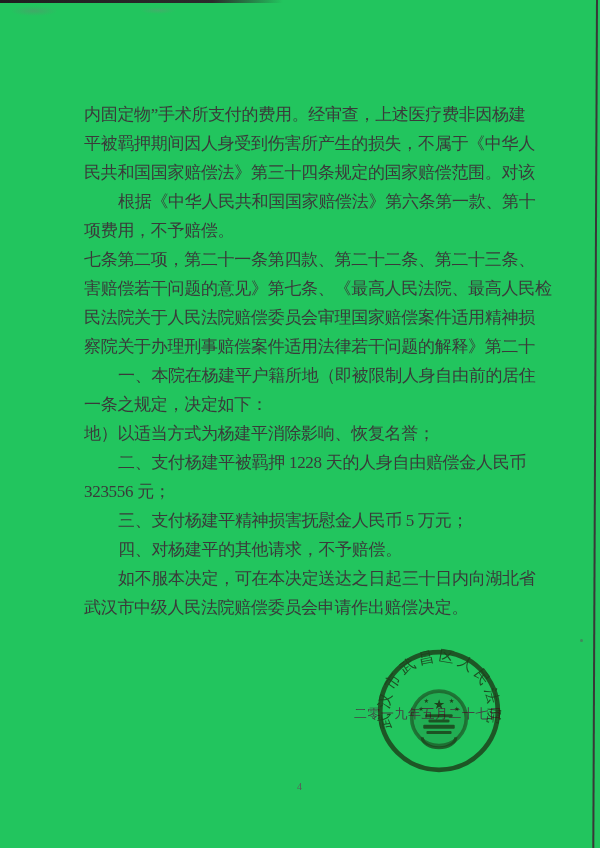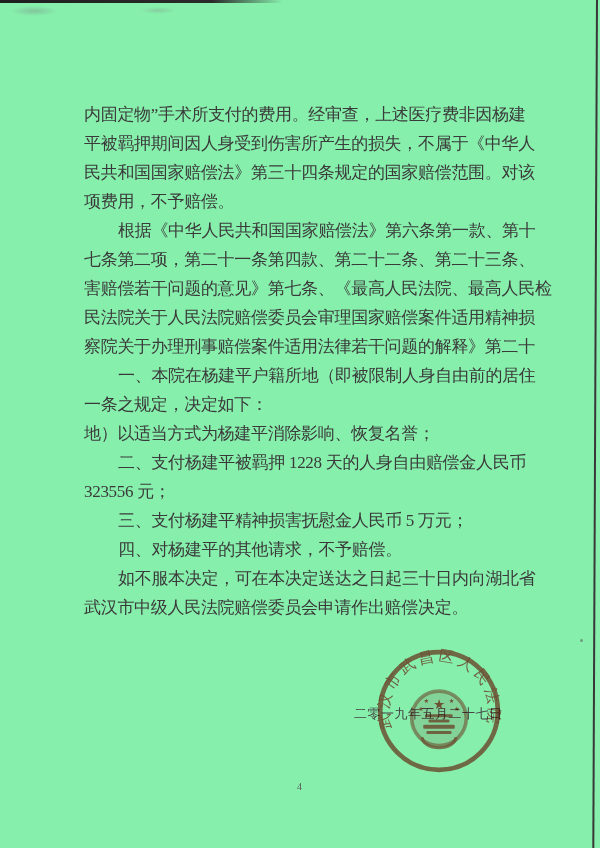--- a/index.html
+++ b/index.html
@@ -4,21 +4,21 @@
 <style>
   html, body {
     margin: 0; padding: 0;
     background: #ffffff;
     font-family: "Liberation Serif", "DejaVu Serif", serif;
   }
   .page {
     position: relative;
     width: 600px;
     height: 848px;
-    background: #86efac;
+    background: #22c55e;
     overflow: hidden;
   }
   
   .artifact { position: absolute; pointer-events: none; }
   .top-line {
     left: 0; top: 0; width: 283px; height: 3px;
     background: linear-gradient(to right, #1f1f1f 0%, #2b2b2b 75%, rgba(43,43,43,0) 100%);
   }
   .top-smudge-a {
     left: 10px; top: 6px; width: 48px; height: 10px;
@@ -92,22 +92,22 @@
   <div class="artifact top-line"></div>
   <div class="artifact top-smudge-a"></div>
   <div class="artifact top-smudge-b"></div>
   <div class="artifact right-line"></div>
   <div class="artifact dot-artifact"></div>
 
   <div class="textblock" id="textblock">
       <div class="tline">内固定物”手术所支付的费用。经审查，上述医疗费非因杨建</div>
       <div class="tline">平被羁押期间因人身受到伤害所产生的损失，不属于《中华人</div>
       <div class="tline">民共和国国家赔偿法》第三十四条规定的国家赔偿范围。对该</div>
+      <div class="tline indent">根据《中华人民共和国国家赔偿法》第六条第一款、第十</div>
       <div class="tline">项费用，不予赔偿。</div>
-      <div class="tline indent">根据《中华人民共和国国家赔偿法》第六条第一款、第十</div>
       <div class="tline">七条第二项，第二十一条第四款、第二十二条、第二十三条、</div>
       <div class="tline">害赔偿若干问题的意见》第七条、《最高人民法院、最高人民检</div>
       <div class="tline">民法院关于人民法院赔偿委员会审理国家赔偿案件适用精神损</div>
       <div class="tline">察院关于办理刑事赔偿案件适用法律若干问题的解释》第二十</div>
       <div class="tline indent">一、本院在杨建平户籍所地（即被限制人身自由前的居住</div>
       <div class="tline">一条之规定，决定如下：</div>
       <div class="tline">地）以适当方式为杨建平消除影响、恢复名誉；</div>
       <div class="tline indent">二、支付杨建平被羁押 1228 天的人身自由赔偿金人民币</div>
       <div class="tline">323556 元；</div>
       <div class="tline indent">三、支付杨建平精神损害抚慰金人民币 5 万元；</div>

